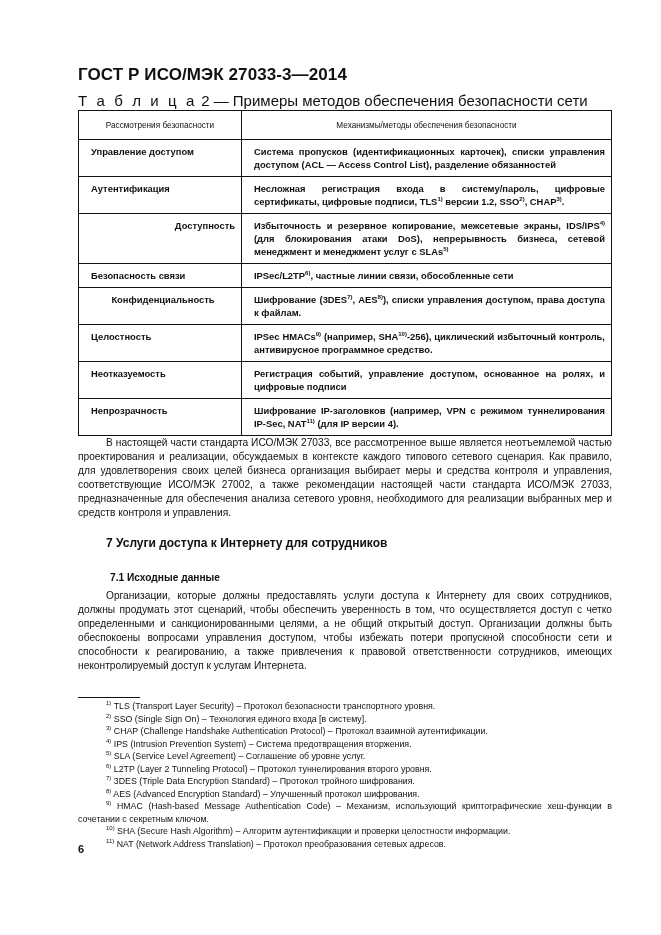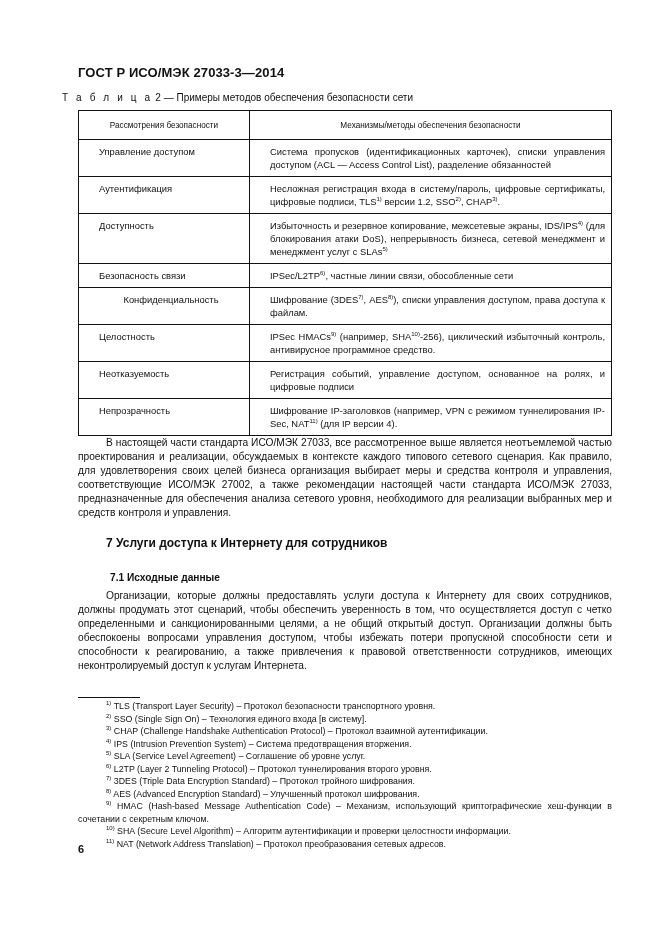--- a/index.html
+++ b/index.html
@@ -3,34 +3,35 @@
   <meta charset="utf-8">
   <style>
     html, body { margin: 0; padding: 0; background: #ffffff; }
     body {
       width: 661px; height: 935px; position: relative; overflow: hidden;
       font-family: "Liberation Sans", sans-serif; color: #111;
     }
     .page { position: absolute; left: 0; top: 0; width: 661px; height: 935px; }
     .hdr {
       position: absolute; left: 78px; top: 65px;
-      font-size: 13px; font-weight: bold; letter-spacing: 0.1px;
+      font-size: 17px; font-weight: bold; letter-spacing: 0.1px;
     }
     .caption {
-      position: absolute; left: 62px; top: 92px;
-      font-size: 10px;
+      position: absolute; left: 78px; top: 92px;
+      font-size: 15px;
     }
     .caption .spaced { letter-spacing: 2.6px; }
     table.t {
       position: absolute; left: 78px; top: 110px; width: 534px;
       border-collapse: collapse; font-size: 9.4px; line-height: 13px;
     }
     table.t td, table.t th {
       border: 1.6px solid #111; vertical-align: top;
-      padding: 5px 6px 4px 20px;
+      padding: 5px 6px 4px 12px;
+      font-weight: bold;
     }
     table.t th {
       font-weight: normal; font-size: 8.2px; text-align: center;
       padding: 8px 6px 7px 6px; vertical-align: middle;
     }
     table.t td.c1 { width: 144px; }
     table.t td.c2 { text-align: justify; }
     sup { font-size: 6px; line-height: 0; vertical-align: 4px; }
     .para {
       position: absolute; left: 78px; width: 534px;
@@ -78,21 +79,21 @@
     <tbody>
       <tr>
         <td class="c1" style="height:27px;">Управление доступом</td>
         <td class="c2"><span>Система пропусков (идентификационных карточек), списки управления доступом (ACL — Access Control List), разделение обязанностей</span></td>
       </tr>
       <tr>
         <td class="c1" style="height:27px;">Аутентификация</td>
         <td class="c2"><span>Несложная регистрация входа в систему/пароль, цифровые сертификаты, цифровые подписи, TLS</span><sup>1)</sup><span> версии 1.2, SSO</span><sup>2)</sup><span>, CHAP</span><sup>3)</sup><span>.</span></td>
       </tr>
       <tr>
-        <td class="c1" style="height:40px;">Доступность</td>
+        <td class="c1" style="height:40px;text-align:right;">Доступность</td>
         <td class="c2"><span>Избыточность и резервное копирование, межсетевые экраны, IDS/IPS</span><sup>4)</sup><span> (для блокирования атаки DoS), непрерывность бизнеса, сетевой менеджмент и менеджмент услуг с SLAs</span><sup>5)</sup></td>
       </tr>
       <tr>
         <td class="c1" style="height:14px;">Безопасность связи</td>
         <td class="c2"><span>IPSec/L2TP</span><sup>6)</sup><span>, частные линии связи, обособленные сети</span></td>
       </tr>
       <tr>
         <td class="c1" style="height:27px;text-align:center;">Конфиденциальность</td>
         <td class="c2"><span>Шифрование (3DES</span><sup>7)</sup><span>, AES</span><sup>8)</sup><span>), списки управления доступом, права доступа к файлам.</span></td>
       </tr>
@@ -123,18 +124,18 @@
   <div class="fns">
     <div class="fn"><sup>1)</sup><span> TLS (Transport Layer Security) – Протокол безопасности транспортного уровня.</span></div>
     <div class="fn"><sup>2)</sup><span> SSO (Single Sign On) – Технология единого входа [в систему].</span></div>
     <div class="fn"><sup>3)</sup><span> CHAP (Challenge Handshake Authentication Protocol) – Протокол взаимной аутентификации.</span></div>
     <div class="fn"><sup>4)</sup><span> IPS (Intrusion Prevention System) – Система предотвращения вторжения.</span></div>
     <div class="fn"><sup>5)</sup><span> SLA (Service Level Agreement) – Соглашение об уровне услуг.</span></div>
     <div class="fn"><sup>6)</sup><span> L2TP (Layer 2 Tunneling Protocol) – Протокол туннелирования второго уровня.</span></div>
     <div class="fn"><sup>7)</sup><span> 3DES (Triple Data Encryption Standard) – Протокол тройного шифрования.</span></div>
     <div class="fn"><sup>8)</sup><span> AES (Advanced Encryption Standard) – Улучшенный протокол шифрования.</span></div>
     <div class="fn"><sup>9)</sup><span> HMAC (Hash-based Message Authentication Code) – Механизм, использующий криптографические хеш-функции в сочетании с секретным ключом.</span></div>
-    <div class="fn"><sup>10)</sup><span> SHA (Secure Level Algorithm) – Алгоритм аутентификации и проверки целостности информации.</span></div>
+    <div class="fn"><sup>10)</sup><span> SHA (Secure Hash Algorithm) – Алгоритм аутентификации и проверки целостности информации.</span></div>
     <div class="fn"><sup>11)</sup><span> NAT (Network Address Translation) – Протокол преобразования сетевых адресов.</span></div>
   </div>
 
   <div class="pagenum">6</div>
 </div>
 
 </body></html>

